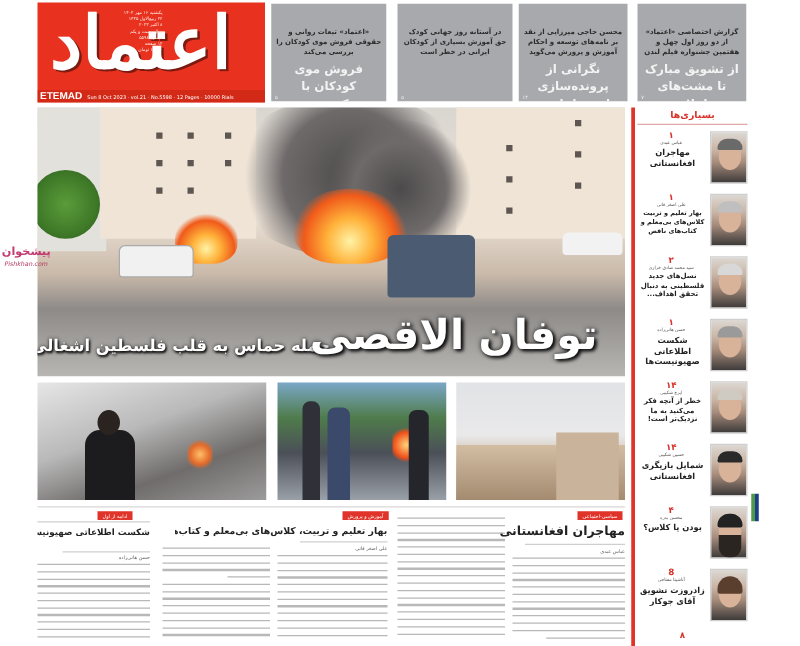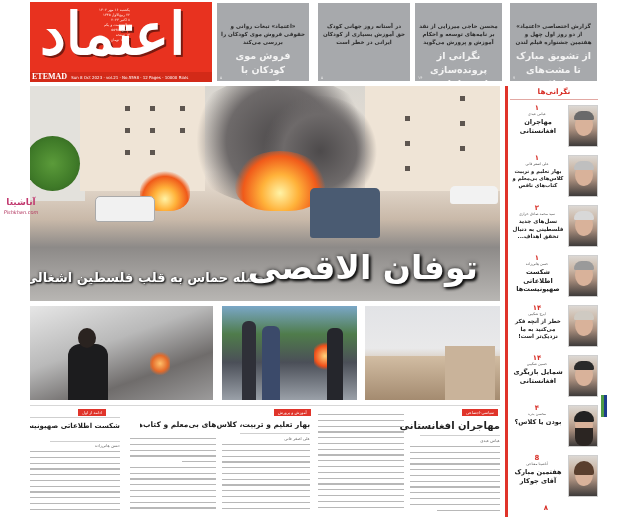--- a/index.html
+++ b/index.html
@@ -5,21 +5,21 @@
   * { box-sizing: border-box; margin: 0; padding: 0; }
   html, body { width: 640px; height: 517px; overflow: hidden; background: #ffffff; }
   body { font-family: "DejaVu Sans", sans-serif; position: relative; direction: ltr; }
   .abs { position: absolute; }
 
   
   #masthead { left: 30px; top: 2px; width: 182px; height: 80px; background: #e8321f; overflow: hidden; }
   #logo { left: 10px; top: -2px; font-family: "DejaVu Serif", serif; font-size: 58px; font-weight: bold; color: #ffffff; direction: rtl; letter-spacing: -2px; text-shadow: 2px 2px 0 #7a1a10; }
   #masthead-info { right: 82px; top: 6px; width: 42px; color: #ffe7e0; font-size: 3.6px; line-height: 5px; direction: rtl; text-align: right; }
   #masthead-footer { left: 0; bottom: 0; width: 182px; height: 10px; background: #d32a18; color: #ffffff; font-size: 4px; line-height: 10px; padding-left: 2px; white-space: nowrap; overflow: hidden; }
-  #masthead-footer .brand { font-size: 8px; font-weight: bold; font-family: Liberation Serif, serif; margin-right: 4px; text-align: right; }
+  #masthead-footer .brand { font-size: 8px; font-weight: bold; font-family: Liberation Sans, sans-serif; margin-right: 4px; text-align: right; }
 
   
   .teaser { top: 3px; height: 78px; background: #a7a9ac; padding: 19px 4px; direction: rtl; text-align: center; overflow: hidden; }
   .teaser .kicker { font-size: 5.6px; line-height: 8px; color: #2c2c2c; font-weight: bold; }
   .teaser .head { font-size: 9.5px; line-height: 14px; color: #f3f3f3; font-weight: bold; margin-top: 3px; }
   .teaser .pg { position: absolute; left: 3px; bottom: 1px; font-size: 4px; color: #eee; }
 
   
   #main-photo { left: 30px; top: 86px; width: 470px; height: 215px; overflow: hidden;
     background: linear-gradient(180deg, #d9d6d0 0%, #ece3d8 40%, #c9b9a9 62%, #8d8a88 75%, #b8b6b3 100%); }
@@ -131,21 +131,21 @@
   <div class="fire" style="left:110px; top:85px; width:50px; height:40px;"></div>
   <div class="fire" style="left:205px; top:65px; width:90px; height:60px;"></div>
   <div class="car" style="left:65px; top:110px; width:60px; height:26px; background:#f1f1f1; border:1px solid #aaa;"></div>
   <div class="car" style="left:280px; top:102px; width:70px; height:50px; background:#4a5b72;"></div>
   <div class="car" style="left:420px; top:100px; width:48px; height:18px; background:#f2f2f2;"></div>
   <div id="main-caption" class="abs">حمله حماس به قلب فلسطین اشغالی</div>
   <div id="main-title" class="abs">توفان الاقصی</div>
 </div>
 
 <div id="watermark" class="abs">
-  <div>آناشیتا</div>
+  <div>پیشخوان</div>
   <div class="en">Pishkhan.com</div>
 </div>
 
 <div id="sub-photo-1" class="sub-photo abs">
   <div class="abs" style="left:38px; top:38px; width:40px; height:56px; background:#1c1c1e; border-radius:12px 12px 0 0;"></div>
   <div class="abs" style="left:48px; top:22px; width:18px; height:20px; background:#2a2320; border-radius:50%;"></div>
   <div class="abs" style="left:120px; top:45px; width:20px; height:25px; background:radial-gradient(circle,#ffbf6a 0%,#e36a2a 50%,rgba(0,0,0,0) 75%);"></div>
 </div>
 <div id="sub-photo-2" class="sub-photo abs">
   <div class="abs" style="left:20px; top:15px; width:14px; height:79px; background:#2f3038; border-radius:6px 6px 0 0;"></div>
@@ -154,21 +154,21 @@
   <div class="abs" style="left:105px; top:22px; width:16px; height:72px; background:#25262c; border-radius:6px 6px 0 0;"></div>
 </div>
 <div id="sub-photo-3" class="sub-photo abs">
   <div class="abs" style="left:0; top:50px; width:135px; height:44px; background:linear-gradient(180deg,#d2bda3,#a48b70);"></div>
   <div class="abs" style="left:80px; top:40px; width:50px; height:54px; background:#c9b39a;"></div>
 </div>
 
 <div id="side-rule" class="abs"></div>
 
 <div id="opinion-col" class="abs">
-  <div id="opinion-header" class="abs">نگرانی‌ها</div>
+  <div id="opinion-header" class="abs">بسیاری‌ها</div>
 
   <div class="op-item" style="top:16px;">
     <div class="photo">
         <div class="face"></div>
         <div class="hair" style="background:#6a6a6a;"></div>
       </div>
     <div class="num">۱</div>
     <div class="author">عباس عبدی</div>
     <div class="title">مهاجران افغانستانی</div>
   </div>
@@ -227,21 +227,21 @@
     <div class="author">محسن بدره</div>
     <div class="title">بودن یا کلاس؟</div>
   </div>
   <div class="op-item" style="top:366px;">
     <div class="photo">
         <div class="face"></div>
         <div class="hair" style="background:#5a3f2e; height:14px;"></div>
       </div>
     <div class="num">8</div>
     <div class="author">آناشیتا مفتاحی</div>
-    <div class="title">هفتمین مبارک آقای جوکار</div>
+    <div class="title">زادروزت تشویق آقای جوکار</div>
   </div>
   <div class="abs" style="right:50px; top:418px; font-size:7px; color:#d8322a; font-weight:bold;">۸</div>
 </div>
 
 <div id="badge-strip" class="abs"></div>
 
 <div class="thin-rule abs" style="left:30px; top:405px; width:470px; background:#d7d7d7;"></div>
 
 <div class="section-tag abs" style="left:462px;">سیاسی-اجتماعی</div>
 <div class="article-head abs" style="left:370px; top:420px; width:130px; font-size:10px;">مهاجران افغانستانی</div>

